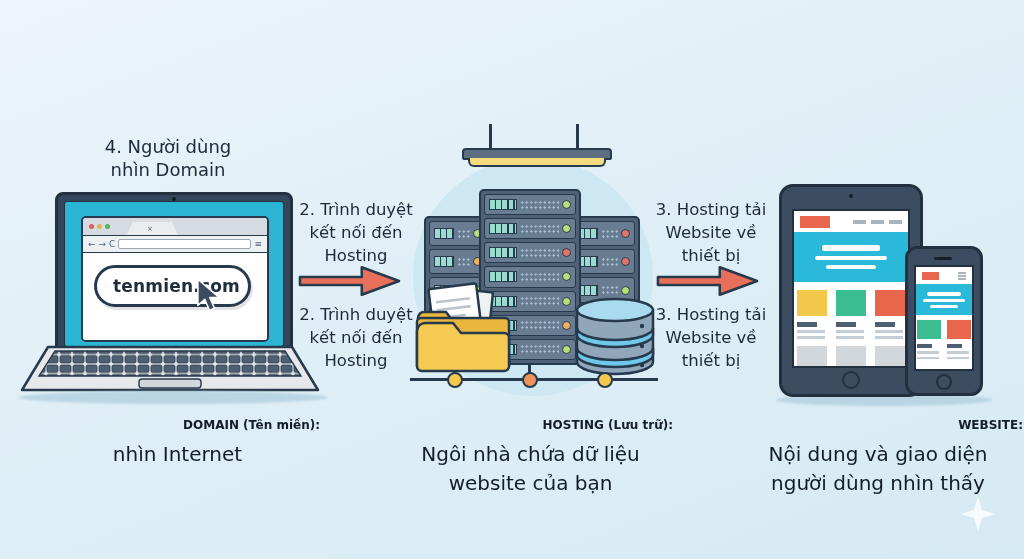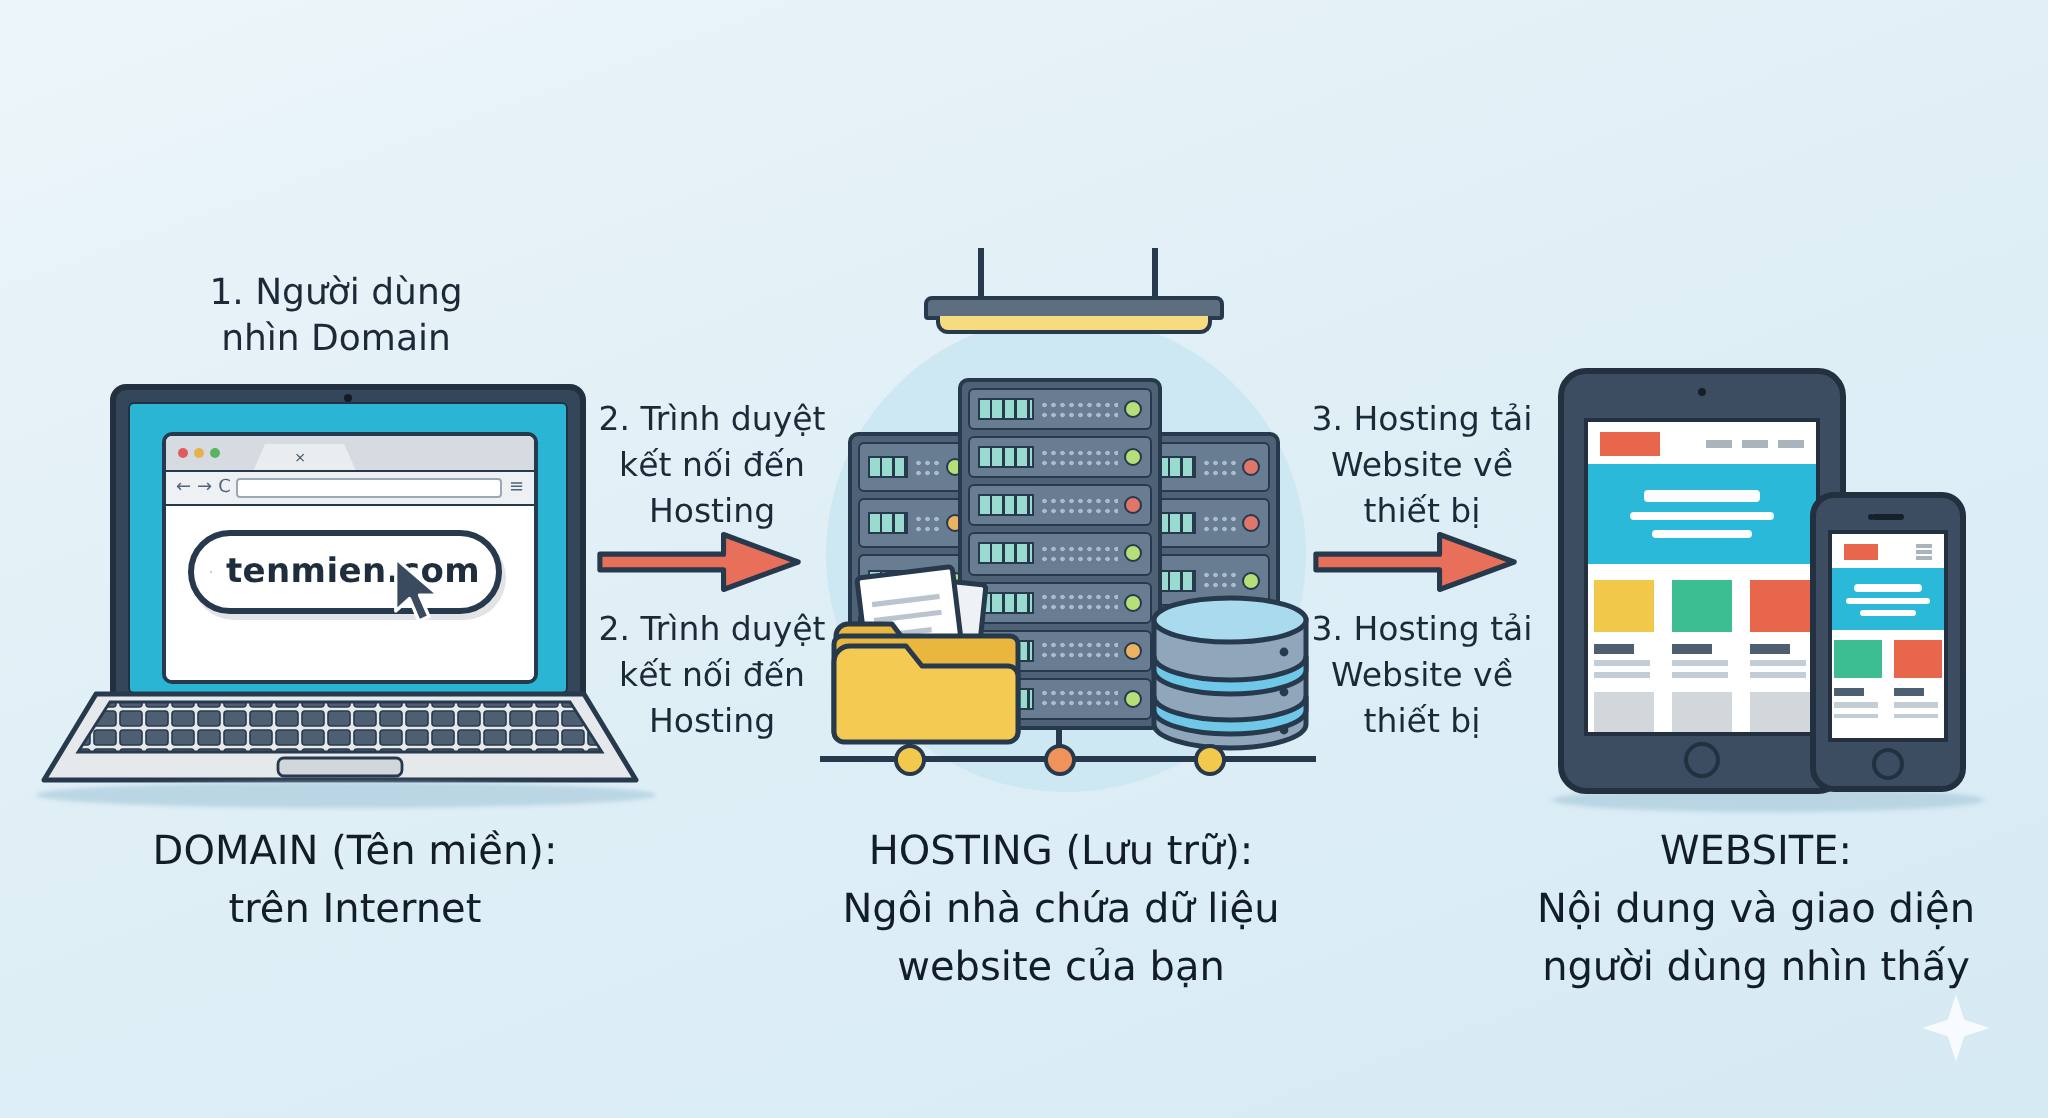--- a/index.html
+++ b/index.html
@@ -129,37 +129,37 @@
   #phone-screen .cols{gap:6px;padding-top:5px;}
   #phone-screen .col{width:24px;}
   #phone-screen .card{height:19px;}
   #phone-screen .col .bar{width:15px;height:4px;margin-top:2px;}
   #phone-screen .col .tline{width:22px;height:2.5px;}
   #phone-home{bottom:3px;width:12px;height:12px;}
   #device-shadow{left:776px;top:394px;width:216px;height:12px;border-radius:50%;background:rgba(173,205,221,.75);filter:blur(1px);}
 
   
   .caption{position:absolute;text-align:center;color:var(--caption-dark);}
-  .caption .title{font-size:20px;font-weight:400;line-height:29px;}
+  .caption .title{font-size:12px;font-weight:700;line-height:29px;text-align:right;}
   .caption .line{font-size:20px;font-weight:400;line-height:29px;}
   #caption-domain{left:35px;top:411px;width:285px;}
   #caption-hosting{left:388px;top:411px;width:285px;}
   #caption-website{left:733px;top:411px;width:290px;}
 
   
   #sparkle{left:961px;top:497px;width:34px;height:34px;background:rgba(255,255,255,.8);filter:blur(1.5px);
     clip-path:polygon(50% 0,62% 38%,100% 50%,62% 62%,50% 100%,38% 62%,0 50%,38% 38%);}
 </style>
 </head>
 <body>
 
 <div id="canvas">
 
   <div id="step1" class="step-label">
-    <div>1. Người dùng</div>
+    <div>4. Người dùng</div>
     <div>nhìn Domain</div>
   </div>
   <div id="step2a" class="step-label">
     <div>2. Trình duyệt</div>
     <div>kết nối đến</div>
     <div>Hosting</div>
   </div>
   <div id="step2b" class="step-label">
     <div>2. Trình duyệt</div>
     <div>kết nối đến</div>
@@ -441,21 +441,21 @@
           <span class="tline"></span>
         </div>
       </div>
     </div>
     <div id="phone-home" class="home-btn"></div>
   </div>
   <div id="device-shadow" class="abs"></div>
 
   <div id="caption-domain" class="caption">
     <div class="title">DOMAIN (Tên miền):</div>
-    <div class="line">trên Internet</div>
+    <div class="line">nhìn Internet</div>
   </div>
   <div id="caption-hosting" class="caption">
     <div class="title">HOSTING (Lưu trữ):</div>
     <div class="line">Ngôi nhà chứa dữ liệu</div>
     <div class="line">website của bạn</div>
   </div>
   <div id="caption-website" class="caption">
     <div class="title">WEBSITE:</div>
     <div class="line">Nội dung và giao diện</div>
     <div class="line">người dùng nhìn thấy</div>

